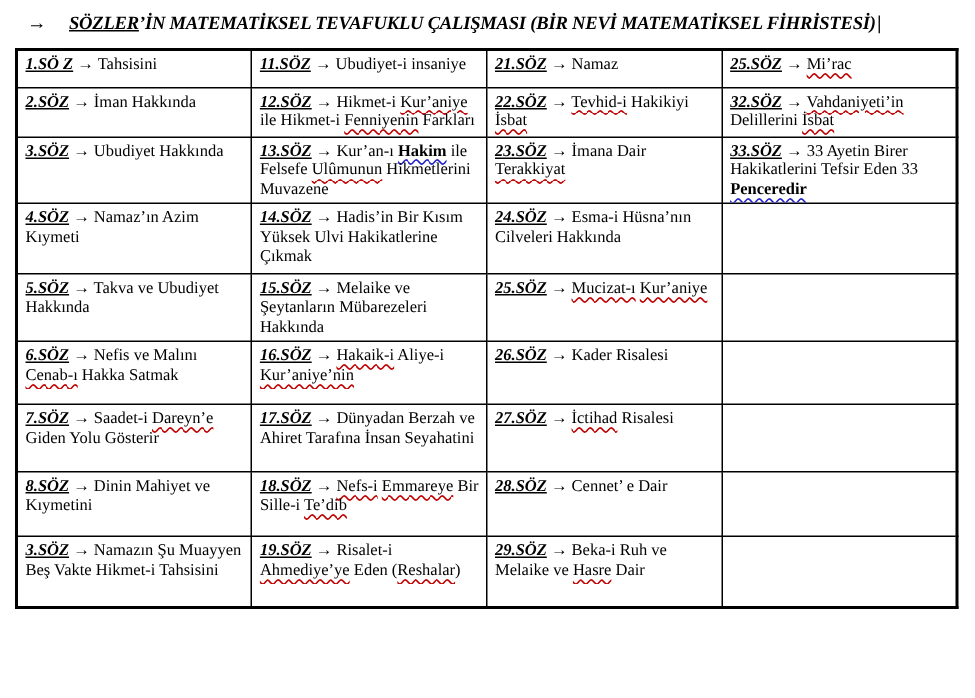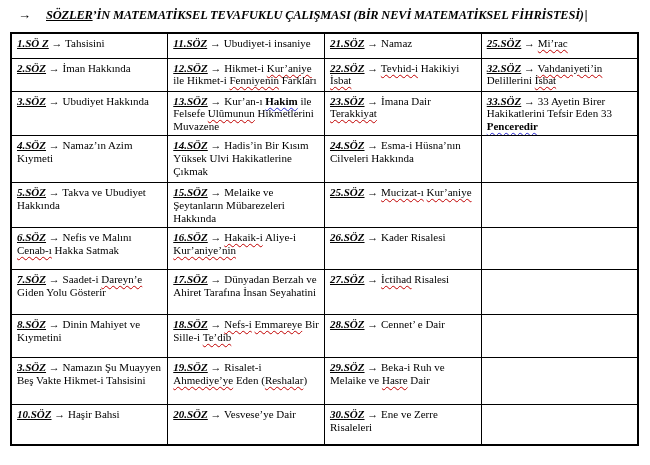--- a/index.html
+++ b/index.html
@@ -133,22 +133,16 @@
           <td><span class="cell-label">18.SÖZ</span><span class="cell-arrow"> → </span><span class="squiggle-red">Nefs-i</span><span> </span><span class="squiggle-red">Emmareye</span><span> Bir Sille-i </span><span class="squiggle-red">Te’dib</span></td>
           <td><span class="cell-label">28.SÖZ</span><span class="cell-arrow"> → </span><span>Cennet’ e Dair</span></td>
           <td></td>
         </tr>
         <tr style="height: 47px;">
           <td><span class="cell-label">3.SÖZ</span><span class="cell-arrow"> → </span><span>Namazın Şu Muayyen Beş Vakte Hikmet-i Tahsisini</span></td>
           <td><span class="cell-label">19.SÖZ</span><span class="cell-arrow"> → </span><span>Risalet-i </span><span class="squiggle-red">Ahmediye’ye</span><span> Eden (</span><span class="squiggle-red">Reshalar</span><span>)</span></td>
           <td><span class="cell-label">29.SÖZ</span><span class="cell-arrow"> → </span><span>Beka-i Ruh ve Melaike ve </span><span class="squiggle-red">Hasre</span><span> Dair</span></td>
           <td></td>
         </tr>
-        <tr style="height: 40px;">
-          <td><span class="cell-label">10.SÖZ</span><span class="cell-arrow"> → </span><span>Haşir Bahsi</span></td>
-          <td><span class="cell-label">20.SÖZ</span><span class="cell-arrow"> → </span><span>Vesvese’ye Dair</span></td>
-          <td><span class="cell-label">30.SÖZ</span><span class="cell-arrow"> → </span><span>Ene ve Zerre Risaleleri</span></td>
-          <td></td>
-        </tr>
       </tbody>
   </table>
 
 </div>
 
 </body></html>

